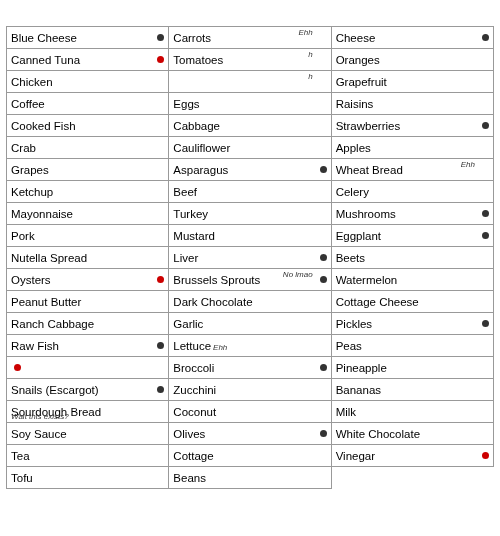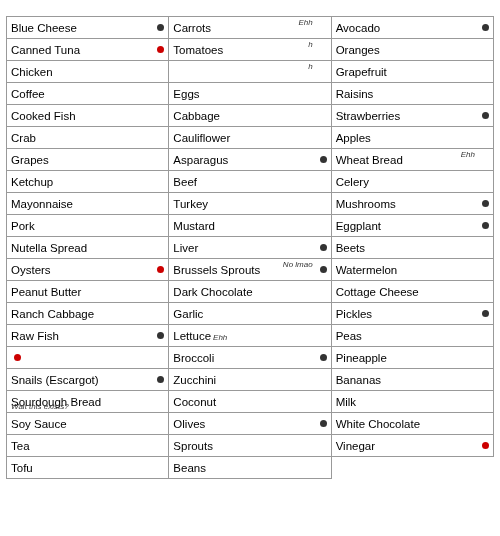--- a/index.html
+++ b/index.html
@@ -6,21 +6,21 @@
     body {
       background: #fff;
       font-family: Arial, sans-serif;
       width: 500px;
       min-height: 536px;
       overflow-x: hidden;
     }
     .page {
       width: 500px;
       background: #fff;
-      padding: 10px 6px 10px 6px;
+      padding: 20px 6px 10px 6px;
     }
     .header {
       text-align: center;
       margin-bottom: 6px;
     }
     .header h1 {
       font-size: 20px;
       font-weight: bold;
       margin-bottom: 3px;
     }
@@ -96,21 +96,21 @@
   <div class="grid" id="grid">
   <div class="cell">
         <span class="cell-text">Blue Cheese</span>
         <span class="dot dot-dark"></span>
       </div>
       <div class="cell">
         <span class="annotation annotation-top-right">Ehh</span>
         <span class="cell-text">Carrots</span>
       </div>
       <div class="cell">
-        <span class="cell-text">Avocado</span>
+        <span class="cell-text">Cheese</span>
         <span class="dot dot-dark"></span>
       </div>
       <div class="cell">
         <span class="cell-text">Canned Tuna</span>
         <span class="dot dot-red"></span>
       </div>
       <div class="cell">
         <span class="annotation annotation-top-right">h</span>
         <span class="cell-text">Tomatoes</span>
       </div>
@@ -282,21 +282,21 @@
         <span class="cell-text">Olives</span>
         <span class="dot dot-dark"></span>
       </div>
       <div class="cell">
         <span class="cell-text">White Chocolate</span>
       </div>
       <div class="cell">
         <span class="cell-text">Tea</span>
       </div>
       <div class="cell">
-        <span class="cell-text">Sprouts</span>
+        <span class="cell-text">Cottage</span>
       </div>
       <div class="cell">
         <span class="cell-text">Vinegar</span>
         <span class="dot dot-red"></span>
       </div>
       <div class="cell">
         <span class="cell-text">Tofu</span>
       </div>
       <div class="cell">
         <span class="cell-text">Beans</span>

